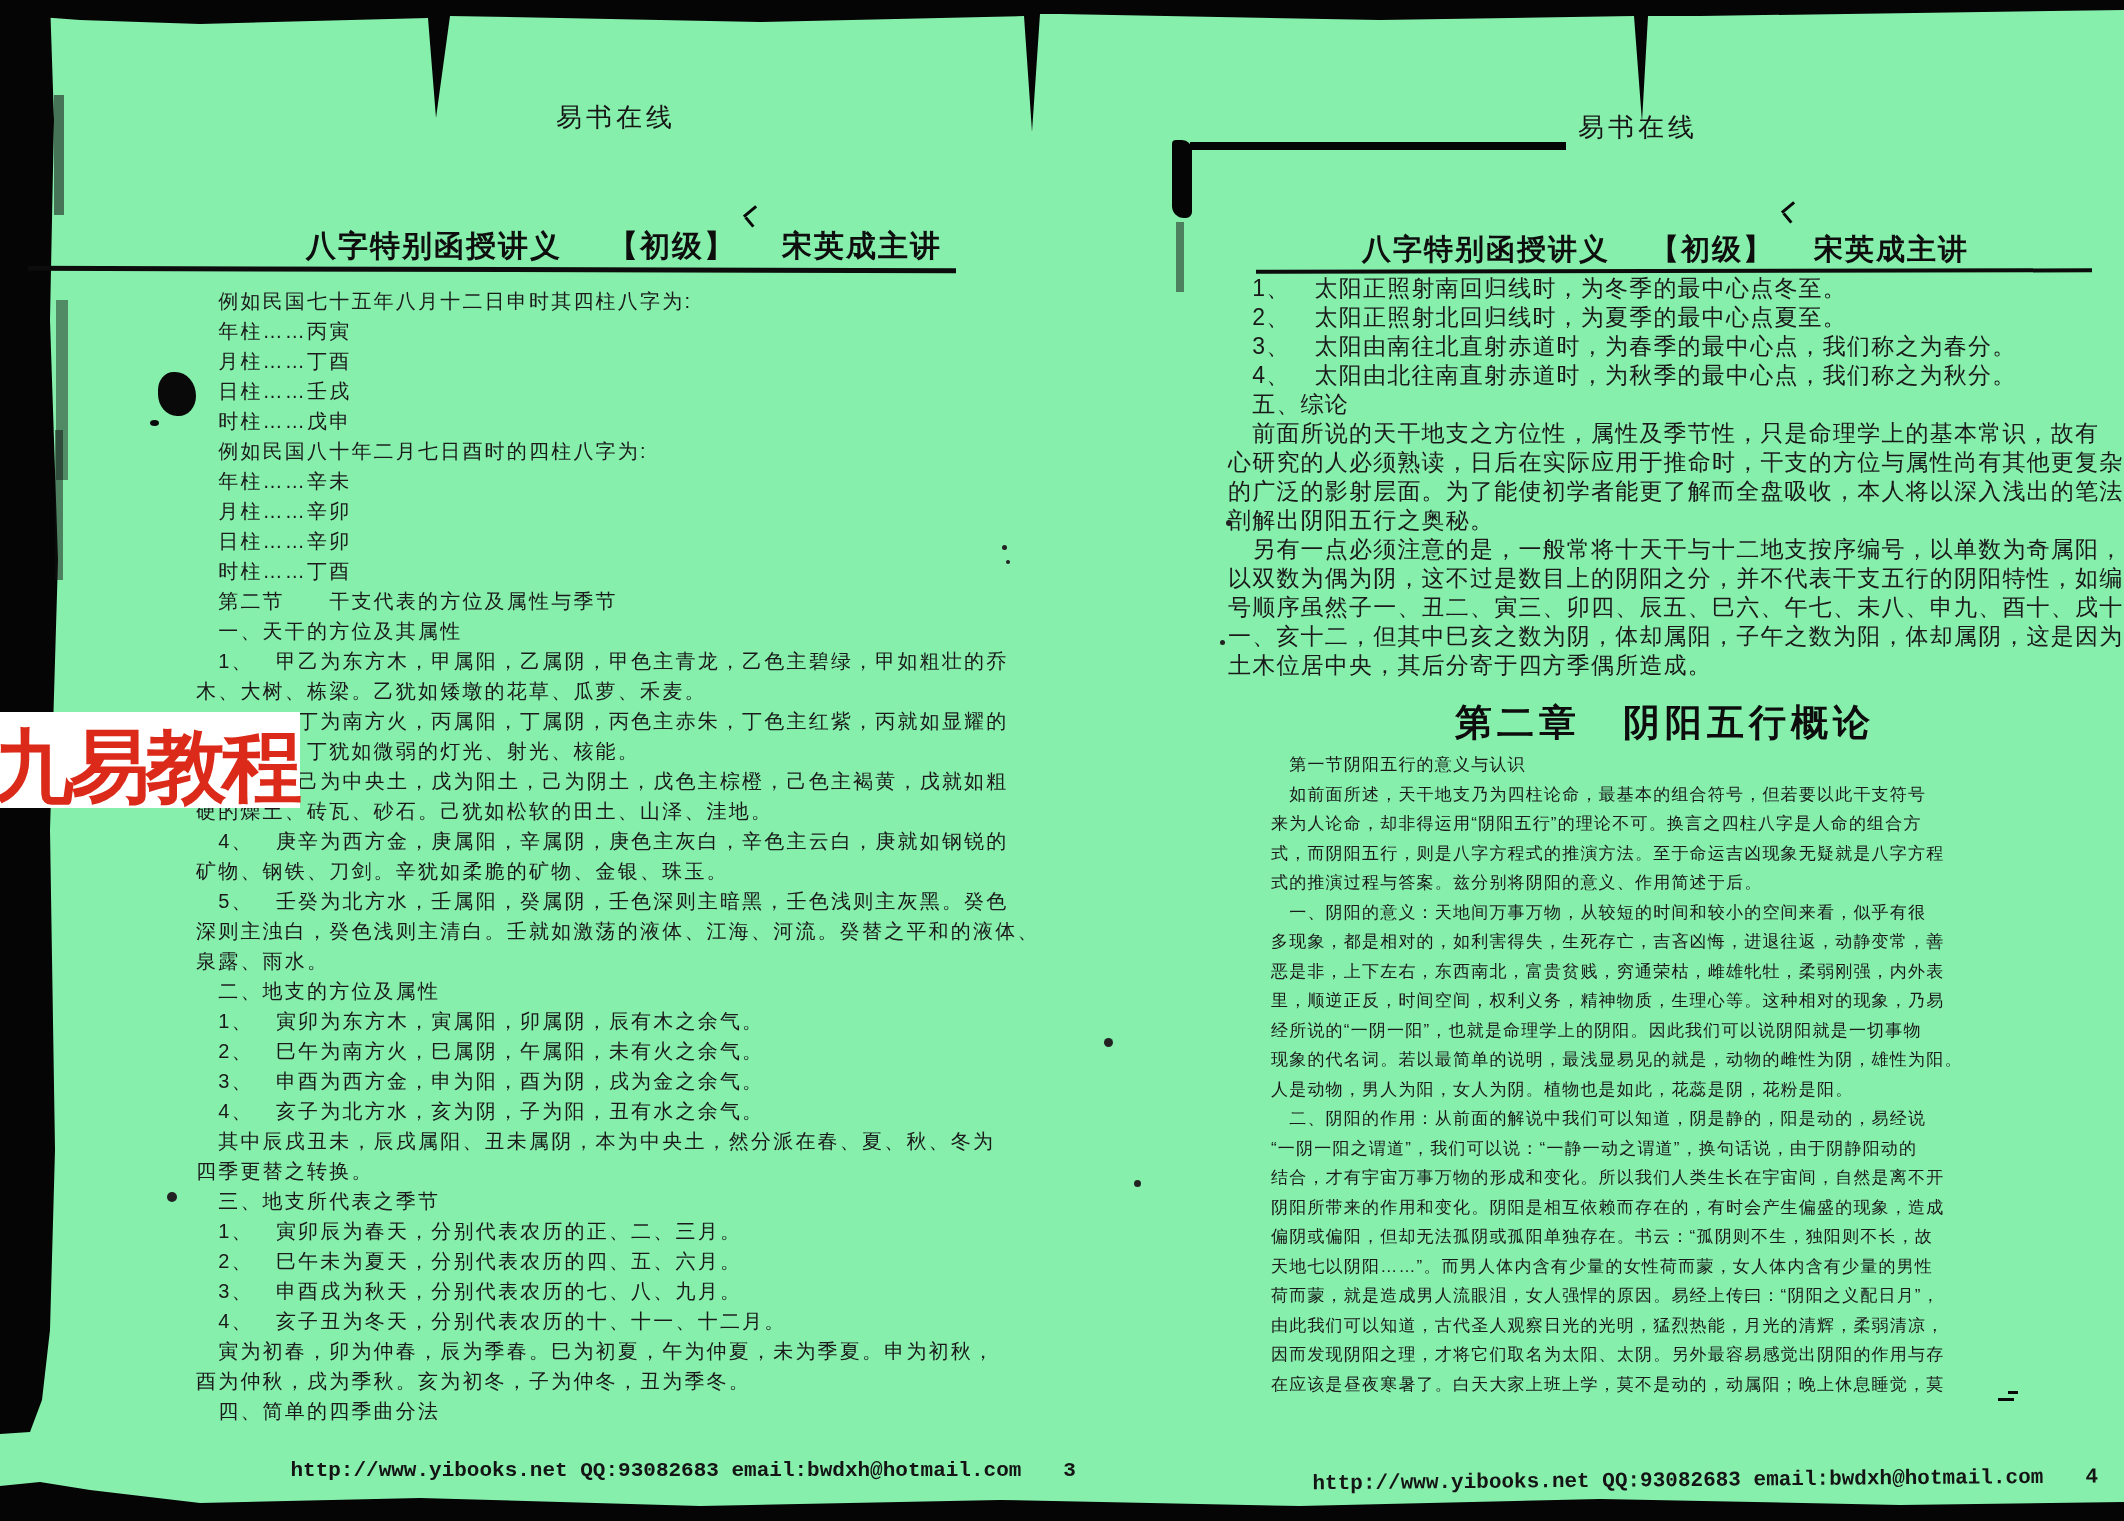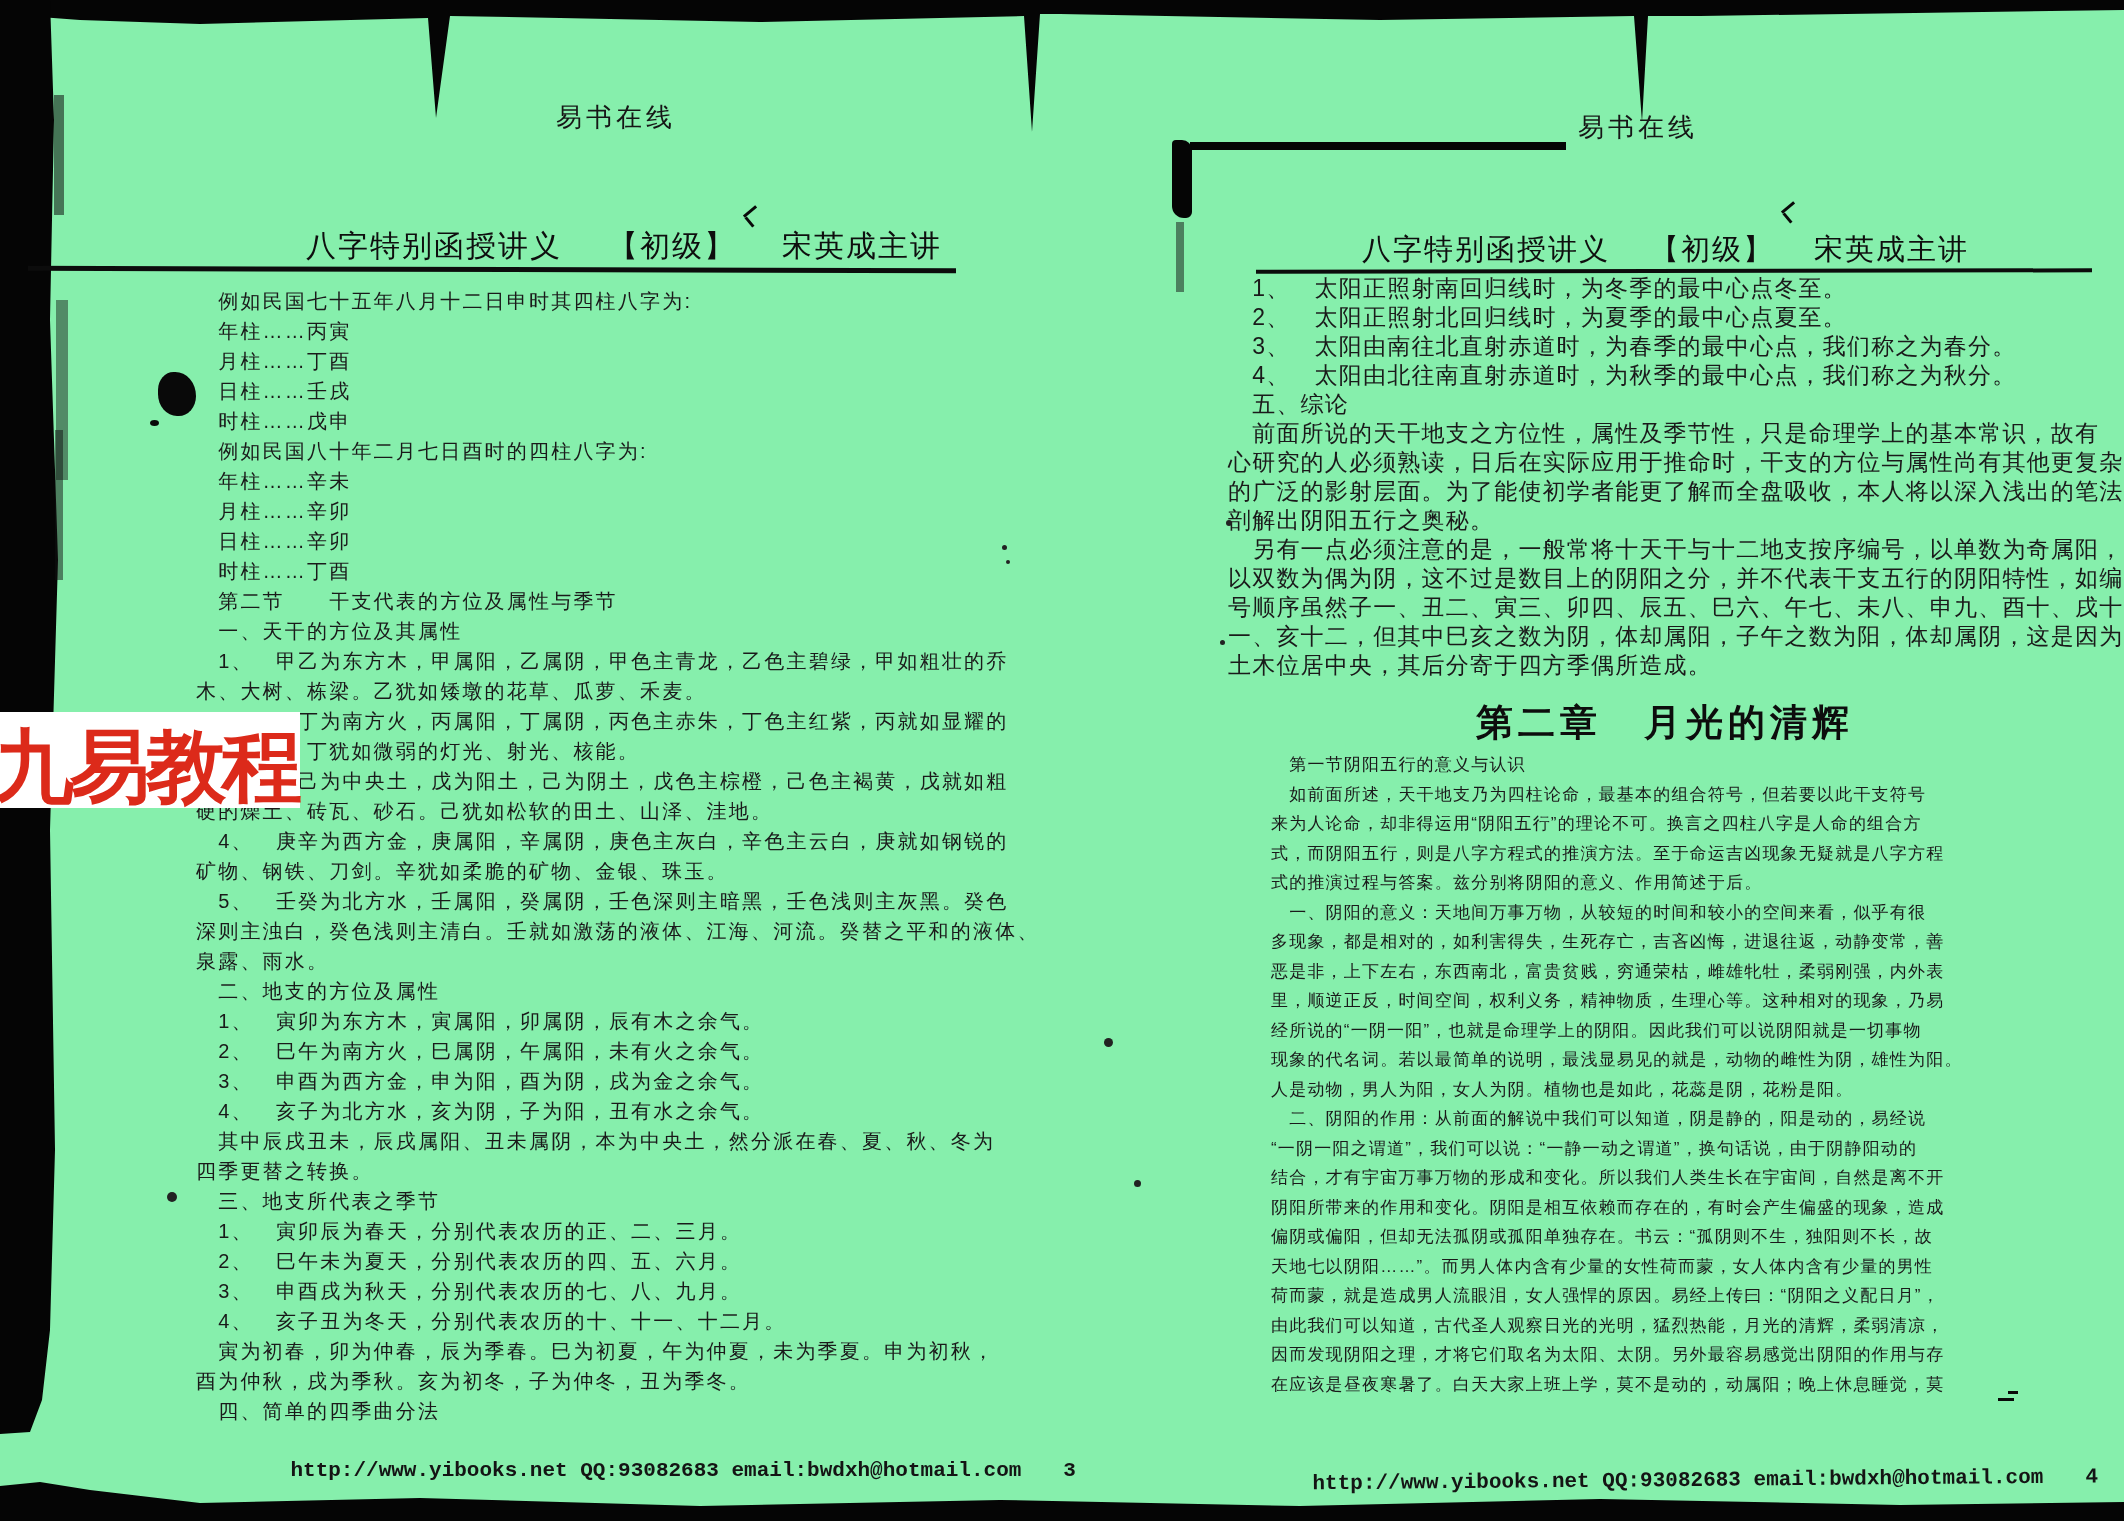--- a/index.html
+++ b/index.html
@@ -23,21 +23,21 @@
     clip-path:polygon(0 51px,2124px 51px,2124px 32px,1900px 35px,1600px 29px,1300px 36px,1000px 30px,700px 36px,420px 28px,200px 33px,90px 20px,40px 12px,0 16px);
   }
   #left-bar{
     left:0;top:0;width:70px;height:1440px;background:#050505;
     clip-path:polygon(0 0,50px 0,54px 120px,50px 320px,58px 560px,50px 830px,55px 1150px,50px 1330px,42px 1400px,30px 1432px,0 1434px);
   }
   .bar-speck{background:#111;}
   
   .running-header{font-size:26px;letter-spacing:4px;color:#161616;}
   
-  .page-title{display:flex;align-items:flex-start;font-weight:normal;font-size:30px;color:#0e0e0e;letter-spacing:2px;white-space:pre;}
+  .page-title{display:flex;align-items:flex-start;font-weight:bold;font-size:30px;color:#0e0e0e;letter-spacing:2px;white-space:pre;}
   .page-title .gap{display:inline-block;width:46px;}
   .title-rule{background:#0c0c0c;}
   
   .body-block{white-space:pre;}
   .tline{white-space:pre;}
   #left-body{left:196px;top:286px;width:920px;font-size:20px;line-height:30px;letter-spacing:2.2px;font-weight:500;}
   #right-body-1{left:1228px;top:274px;width:860px;font-size:23px;line-height:29px;letter-spacing:1.2px;font-weight:500;}
   #right-body-2{left:1242px;top:750px;width:860px;font-size:17px;line-height:29.5px;letter-spacing:1.2px;font-weight:500;margin-left:29px;}
   #chapter-heading{left:1242px;top:698px;width:846px;text-align:center;font-size:37px;font-weight:bold;letter-spacing:5px;color:#0d0d0d;}
   
@@ -87,21 +87,21 @@
   <div class="abs page-title" style="left:1362px;top:230px;font-size:29px;">
     <span>八字特别函授讲义</span><span class="gap" style="width:40px;"></span><span>【初级】</span><span class="gap" style="width:40px;"></span><span>宋英成主讲</span>
   </div>
   <div class="abs title-rule" style="left:1256px;top:269px;width:836px;height:4px;transform:rotate(-0.1deg);"></div>
 
   <div class="abs ink" style="left:1780px;top:206px;width:16px;height:3px;transform:rotate(-40deg);"></div>
   <div class="abs ink" style="left:1786px;top:212px;width:3px;height:12px;transform:rotate(-40deg);"></div>
 
   <div class="abs body-block" id="right-body-1"><div class="tline">　1、　太阳正照射南回归线时，为冬季的最中心点冬至。</div><div class="tline">　2、　太阳正照射北回归线时，为夏季的最中心点夏至。</div><div class="tline">　3、　太阳由南往北直射赤道时，为春季的最中心点，我们称之为春分。</div><div class="tline">　4、　太阳由北往南直射赤道时，为秋季的最中心点，我们称之为秋分。</div><div class="tline">　五、综论</div><div class="tline">　前面所说的天干地支之方位性，属性及季节性，只是命理学上的基本常识，故有</div><div class="tline">心研究的人必须熟读，日后在实际应用于推命时，干支的方位与属性尚有其他更复杂</div><div class="tline">的广泛的影射层面。为了能使初学者能更了解而全盘吸收，本人将以深入浅出的笔法</div><div class="tline">剖解出阴阳五行之奥秘。</div><div class="tline">　另有一点必须注意的是，一般常将十天干与十二地支按序编号，以单数为奇属阳，</div><div class="tline">以双数为偶为阴，这不过是数目上的阴阳之分，并不代表干支五行的阴阳特性，如编</div><div class="tline">号顺序虽然子一、丑二、寅三、卯四、辰五、巳六、午七、未八、申九、酉十、戌十</div><div class="tline">一、亥十二，但其中巳亥之数为阴，体却属阳，子午之数为阳，体却属阴，这是因为</div><div class="tline">土木位居中央，其后分寄于四方季偶所造成。</div></div>
 
-  <div class="abs" id="chapter-heading">第二章　月光的清辉</div>
+  <div class="abs" id="chapter-heading">第二章　阴阳五行概论</div>
 
   <div class="abs body-block" id="right-body-2"><div class="tline">　第一节阴阳五行的意义与认识</div><div class="tline">　如前面所述，天干地支乃为四柱论命，最基本的组合符号，但若要以此干支符号</div><div class="tline">来为人论命，却非得运用“阴阳五行”的理论不可。换言之四柱八字是人命的组合方</div><div class="tline">式，而阴阳五行，则是八字方程式的推演方法。至于命运吉凶现象无疑就是八字方程</div><div class="tline">式的推演过程与答案。兹分别将阴阳的意义、作用简述于后。</div><div class="tline">　一、阴阳的意义：天地间万事万物，从较短的时间和较小的空间来看，似乎有很</div><div class="tline">多现象，都是相对的，如利害得失，生死存亡，吉吝凶悔，进退往返，动静变常，善</div><div class="tline">恶是非，上下左右，东西南北，富贵贫贱，穷通荣枯，雌雄牝牡，柔弱刚强，内外表</div><div class="tline">里，顺逆正反，时间空间，权利义务，精神物质，生理心等。这种相对的现象，乃易</div><div class="tline">经所说的“一阴一阳”，也就是命理学上的阴阳。因此我们可以说阴阳就是一切事物</div><div class="tline">现象的代名词。若以最简单的说明，最浅显易见的就是，动物的雌性为阴，雄性为阳。</div><div class="tline">人是动物，男人为阳，女人为阴。植物也是如此，花蕊是阴，花粉是阳。</div><div class="tline">　二、阴阳的作用：从前面的解说中我们可以知道，阴是静的，阳是动的，易经说</div><div class="tline">“一阴一阳之谓道”，我们可以说：“一静一动之谓道”，换句话说，由于阴静阳动的</div><div class="tline">结合，才有宇宙万事万物的形成和变化。所以我们人类生长在宇宙间，自然是离不开</div><div class="tline">阴阳所带来的作用和变化。阴阳是相互依赖而存在的，有时会产生偏盛的现象，造成</div><div class="tline">偏阴或偏阳，但却无法孤阴或孤阳单独存在。书云：“孤阴则不生，独阳则不长，故</div><div class="tline">天地七以阴阳……”。而男人体内含有少量的女性荷而蒙，女人体内含有少量的男性</div><div class="tline">荷而蒙，就是造成男人流眼泪，女人强悍的原因。易经上传曰：“阴阳之义配日月”，</div><div class="tline">由此我们可以知道，古代圣人观察日光的光明，猛烈热能，月光的清辉，柔弱清凉，</div><div class="tline">因而发现阴阳之理，才将它们取名为太阳、太阴。另外最容易感觉出阴阳的作用与存</div><div class="tline">在应该是昼夜寒暑了。白天大家上班上学，莫不是动的，动属阳；晚上休息睡觉，莫</div></div>
 
   <div class="abs footer" style="left:1262px;top:1446px;transform:rotate(-0.5deg);">
     <span>http://www.yibooks.net QQ:93082683 email:bwdxh@hotmail.com</span><span class="pagenum">4</span>
   </div>
   <div class="abs ink" style="left:1998px;top:1398px;width:16px;height:3px;"></div>
   <div class="abs ink" style="left:2008px;top:1391px;width:10px;height:3px;"></div>
 
   <div class="abs ink" style="left:158px;top:372px;width:38px;height:44px;border-radius:45% 60% 50% 55%;"></div>

